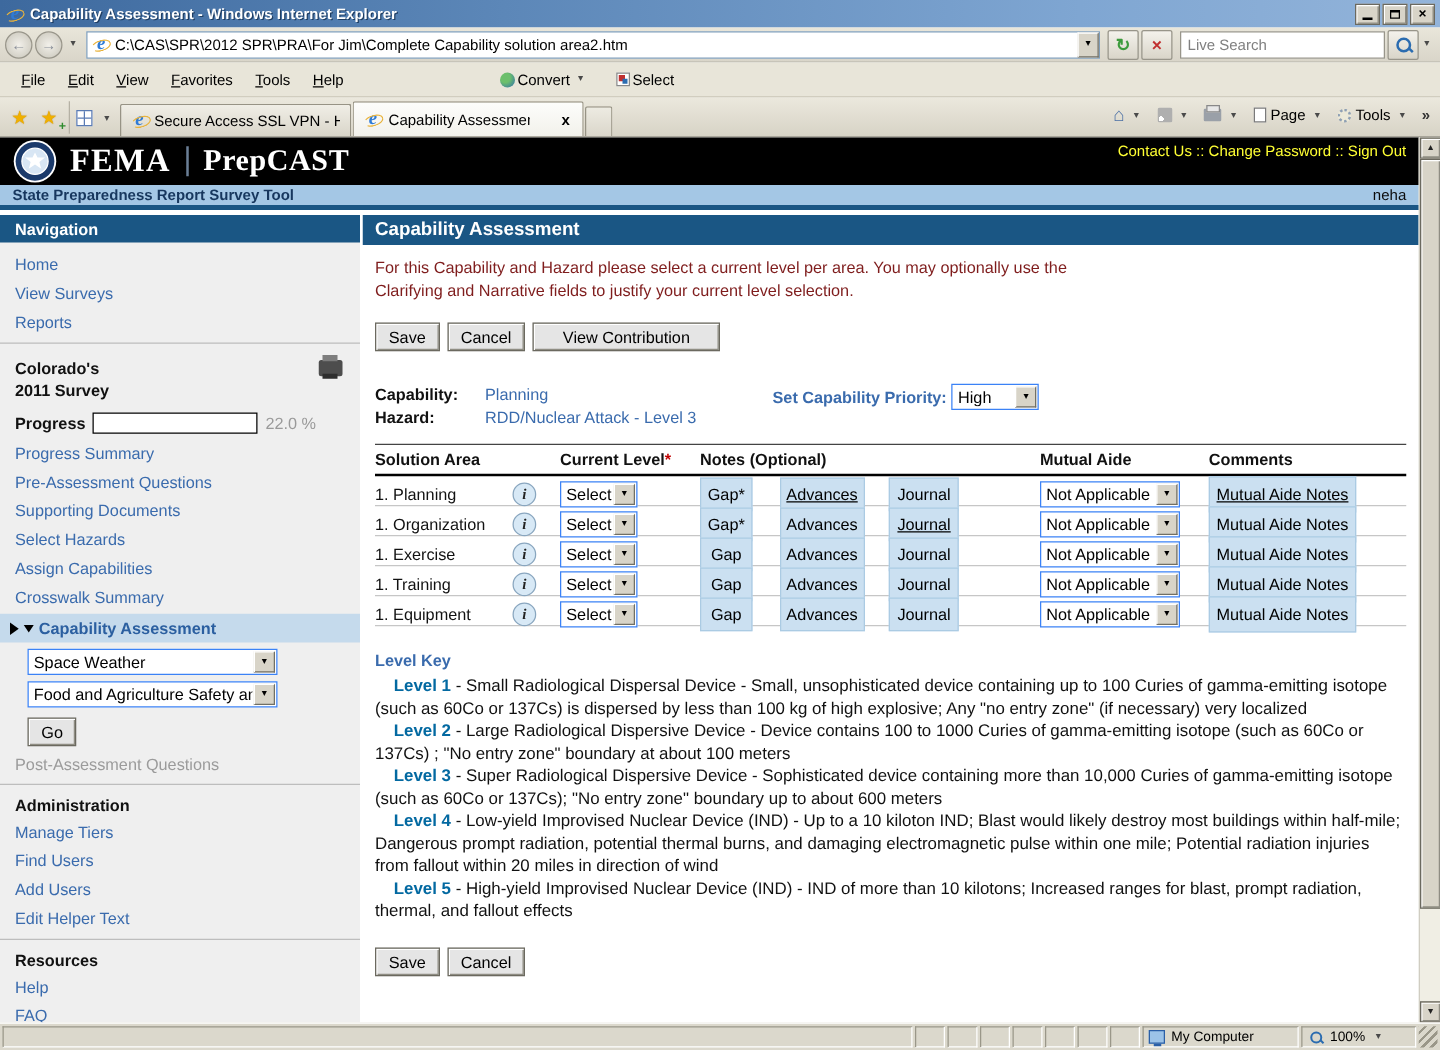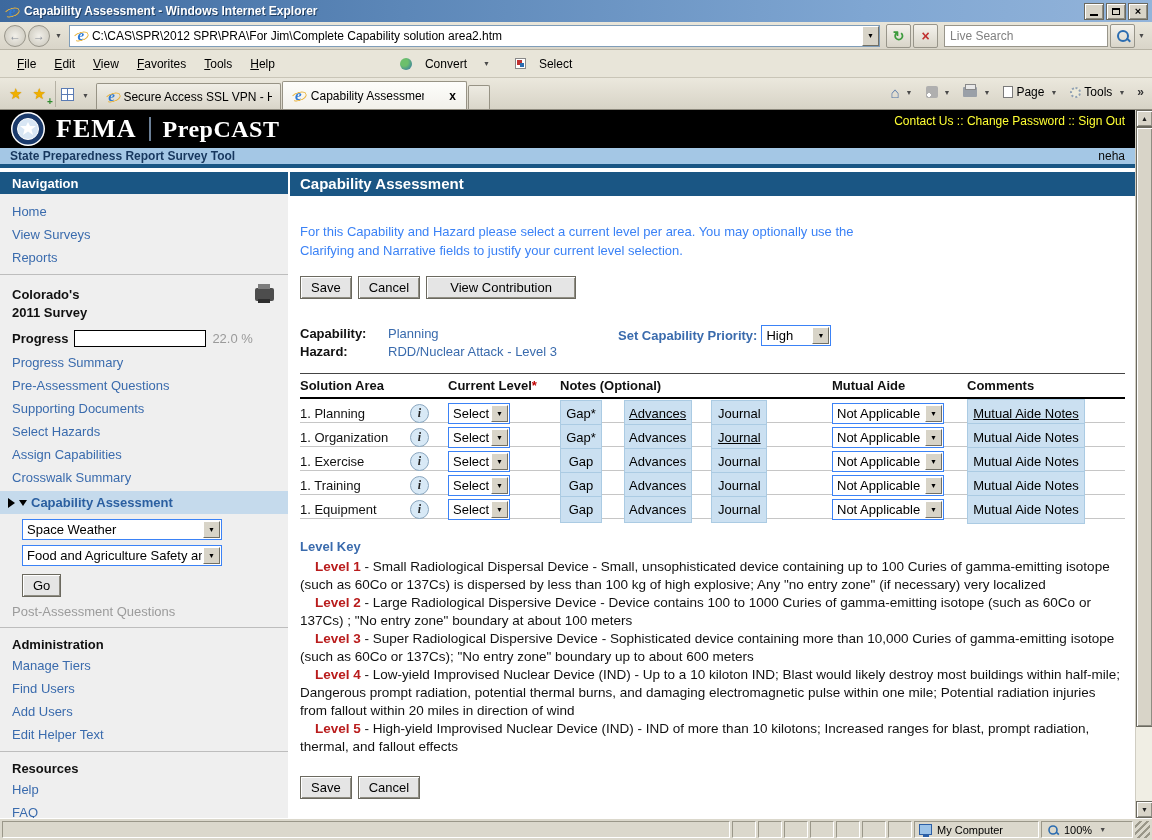--- a/index.html
+++ b/index.html
@@ -36,21 +36,21 @@
   .search-box .ph { flex:1; color:#808080; font-size:12px; padding-left:5px; }
   .mag { position:relative; width:14px; height:14px; display:inline-block; }
   .mag::before { content:""; position:absolute; left:1px; top:1px; width:8px; height:8px; border:2px solid #2B6CB0; border-radius:50%; }
   .mag::after { content:""; position:absolute; left:10px; top:10px; width:5px; height:2px; background:#2B6CB0; transform:rotate(45deg); }
 
   
   .menubar { position:absolute; left:0; top:50px; width:1152px; height:28px; background:#E8E5D9; border-bottom:1px solid #C9C5B7;
     display:flex; align-items:center; padding:0 8px; }
   .menu-item { padding:3px 9px; font-size:12px; color:#000; }
   .menu-item::first-letter { text-decoration:underline; }
-  .addon-btn { display:flex; align-items:center; gap:13px; font-size:12px; padding:2px 6px; margin-left:10px; }
+  .addon-btn { display:flex; align-items:center; gap:2px; font-size:12px; padding:2px 6px; margin-left:10px; }
   .globe-ic { width:12px; height:12px; border-radius:50%; background:radial-gradient(circle at 35% 35%, #6CBF6C 35%, #2B6CB0); display:inline-block; }
   .select-ic { width:11px; height:11px; background:#fff; border:1px solid #888; position:relative; display:inline-block; }
   .select-ic::before { content:""; position:absolute; left:1px; top:1px; width:5px; height:5px; background:#C03030; }
   .select-ic::after { content:""; position:absolute; right:1px; bottom:1px; width:4px; height:4px; background:#2B6CB0; }
 
   
   .tabbar { position:absolute; left:0; top:78px; width:1152px; height:32px; background:linear-gradient(#EBE8DD,#D7D3C6);
     border-bottom:1px solid #8E8A7E; display:flex; align-items:flex-end; padding:0 4px; }
   .tb-btn { height:26px; display:flex; align-items:center; justify-content:center; padding:0 5px; margin-bottom:2px; }
   .star { color:#F0B000; font-size:15px; text-shadow:0 0 1px #B07800; }
@@ -119,21 +119,21 @@
   .sel .sarw { width:17px; align-self:stretch; margin:1px; background:#D8D4C8; border:1px solid; border-color:#fff #716F64 #716F64 #fff;
     display:flex; align-items:center; justify-content:center; font-size:7px; color:#000; }
 
   
   .cbtn { display:inline-block; background:#e5e5e5; border:1px solid #6B695F; box-shadow:inset 1px 1px 0 #fff, inset -1px -1px 0 #8f8d83;
     padding:3px 10px; font-size:13px; color:#000; text-align:center; }
 
   
   .main-title { background:#1A5684; color:#fff; font-weight:bold; font-size:15px; padding:3px 10px; height:24px; }
   .main-inner { padding:6px 10px 0; }
-  .intro { max-width:585px; font-size:13px; color:#3b82f6; line-height:19px; margin-top:20px; }
+  .intro { max-width:585px; font-size:13px; color:#7f1d1d; line-height:19px; margin-top:2px; }
   .btnrow { margin-top:16px; display:flex; gap:6px; }
   .btn-wide { min-width:150px; }
   .caphaz { position:relative; margin-top:26px; }
   .caphaz .row { display:flex; line-height:18px; }
   .caphaz .lab { font-weight:bold; color:#111; width:88px; }
   .caphaz .val { color:#3A6BAD; }
   .priority { position:absolute; left:318px; top:0; display:flex; align-items:center; gap:4px; }
   .priority .plab { color:#3A6BAD; font-weight:bold; }
   .t-grid { display:grid; grid-template-columns:110px 38px 100px 272px 135px 1fr; align-items:center; }
   .t-head { margin-top:12px; border-top:1px solid #444; border-bottom:2px solid #000; padding:4px 0; font-weight:bold; color:#111; }
@@ -145,21 +145,21 @@
     justify-content:center; font:italic bold 12px "Liberation Serif",serif; color:#222; }
   .bbtn { display:inline-block; background:#CBE0F1; border:1px solid #ABCBE3; color:#000; font-size:13px; text-align:center; padding:5px 0; }
   .w-gap { width:42px; margin-left:12px; }
   .w-adv { width:68px; margin-left:18px; }
   .w-jrn { width:56px; margin-left:16px; }
   .w-man { width:118px; margin-left:12px; padding:6px 0; }
   .u { text-decoration:underline; }
   .lvlkey { margin-top:20px; }
   .lvlkey .lk-title { color:#3A6BAD; font-weight:bold; margin-bottom:4px; }
   .lvl-p { font-size:13.5px; line-height:18px; color:#111; }
-  .lvl-p b { color:#b91c1c;padding-left:15px; }
+  .lvl-p b { color:#0369a1;padding-left:15px; }
   .bottom-btns { margin-top:20px; display:flex; gap:6px; }
 
   
   .scrollbar { position:absolute; left:1135px; top:110px; width:17px; height:708px; background:#F0EEE4; border-left:1px solid #d0cdc2; }
   .sb-btn { width:17px; height:17px; background:#D8D4C8; border:1px solid #6B695F; box-shadow:inset 1px 1px 0 #fff, inset -1px -1px 0 #8f8d83;
     display:flex; align-items:center; justify-content:center; font-size:7px; color:#222; }
   .sb-down { position:absolute; bottom:0; }
   .sb-thumb { position:absolute; top:17px; left:0; width:17px; height:600px; background:#D8D4C8; border:1px solid #6B695F;
     box-shadow:inset 1px 1px 0 #fff, inset -1px -1px 0 #8f8d83; }
 

